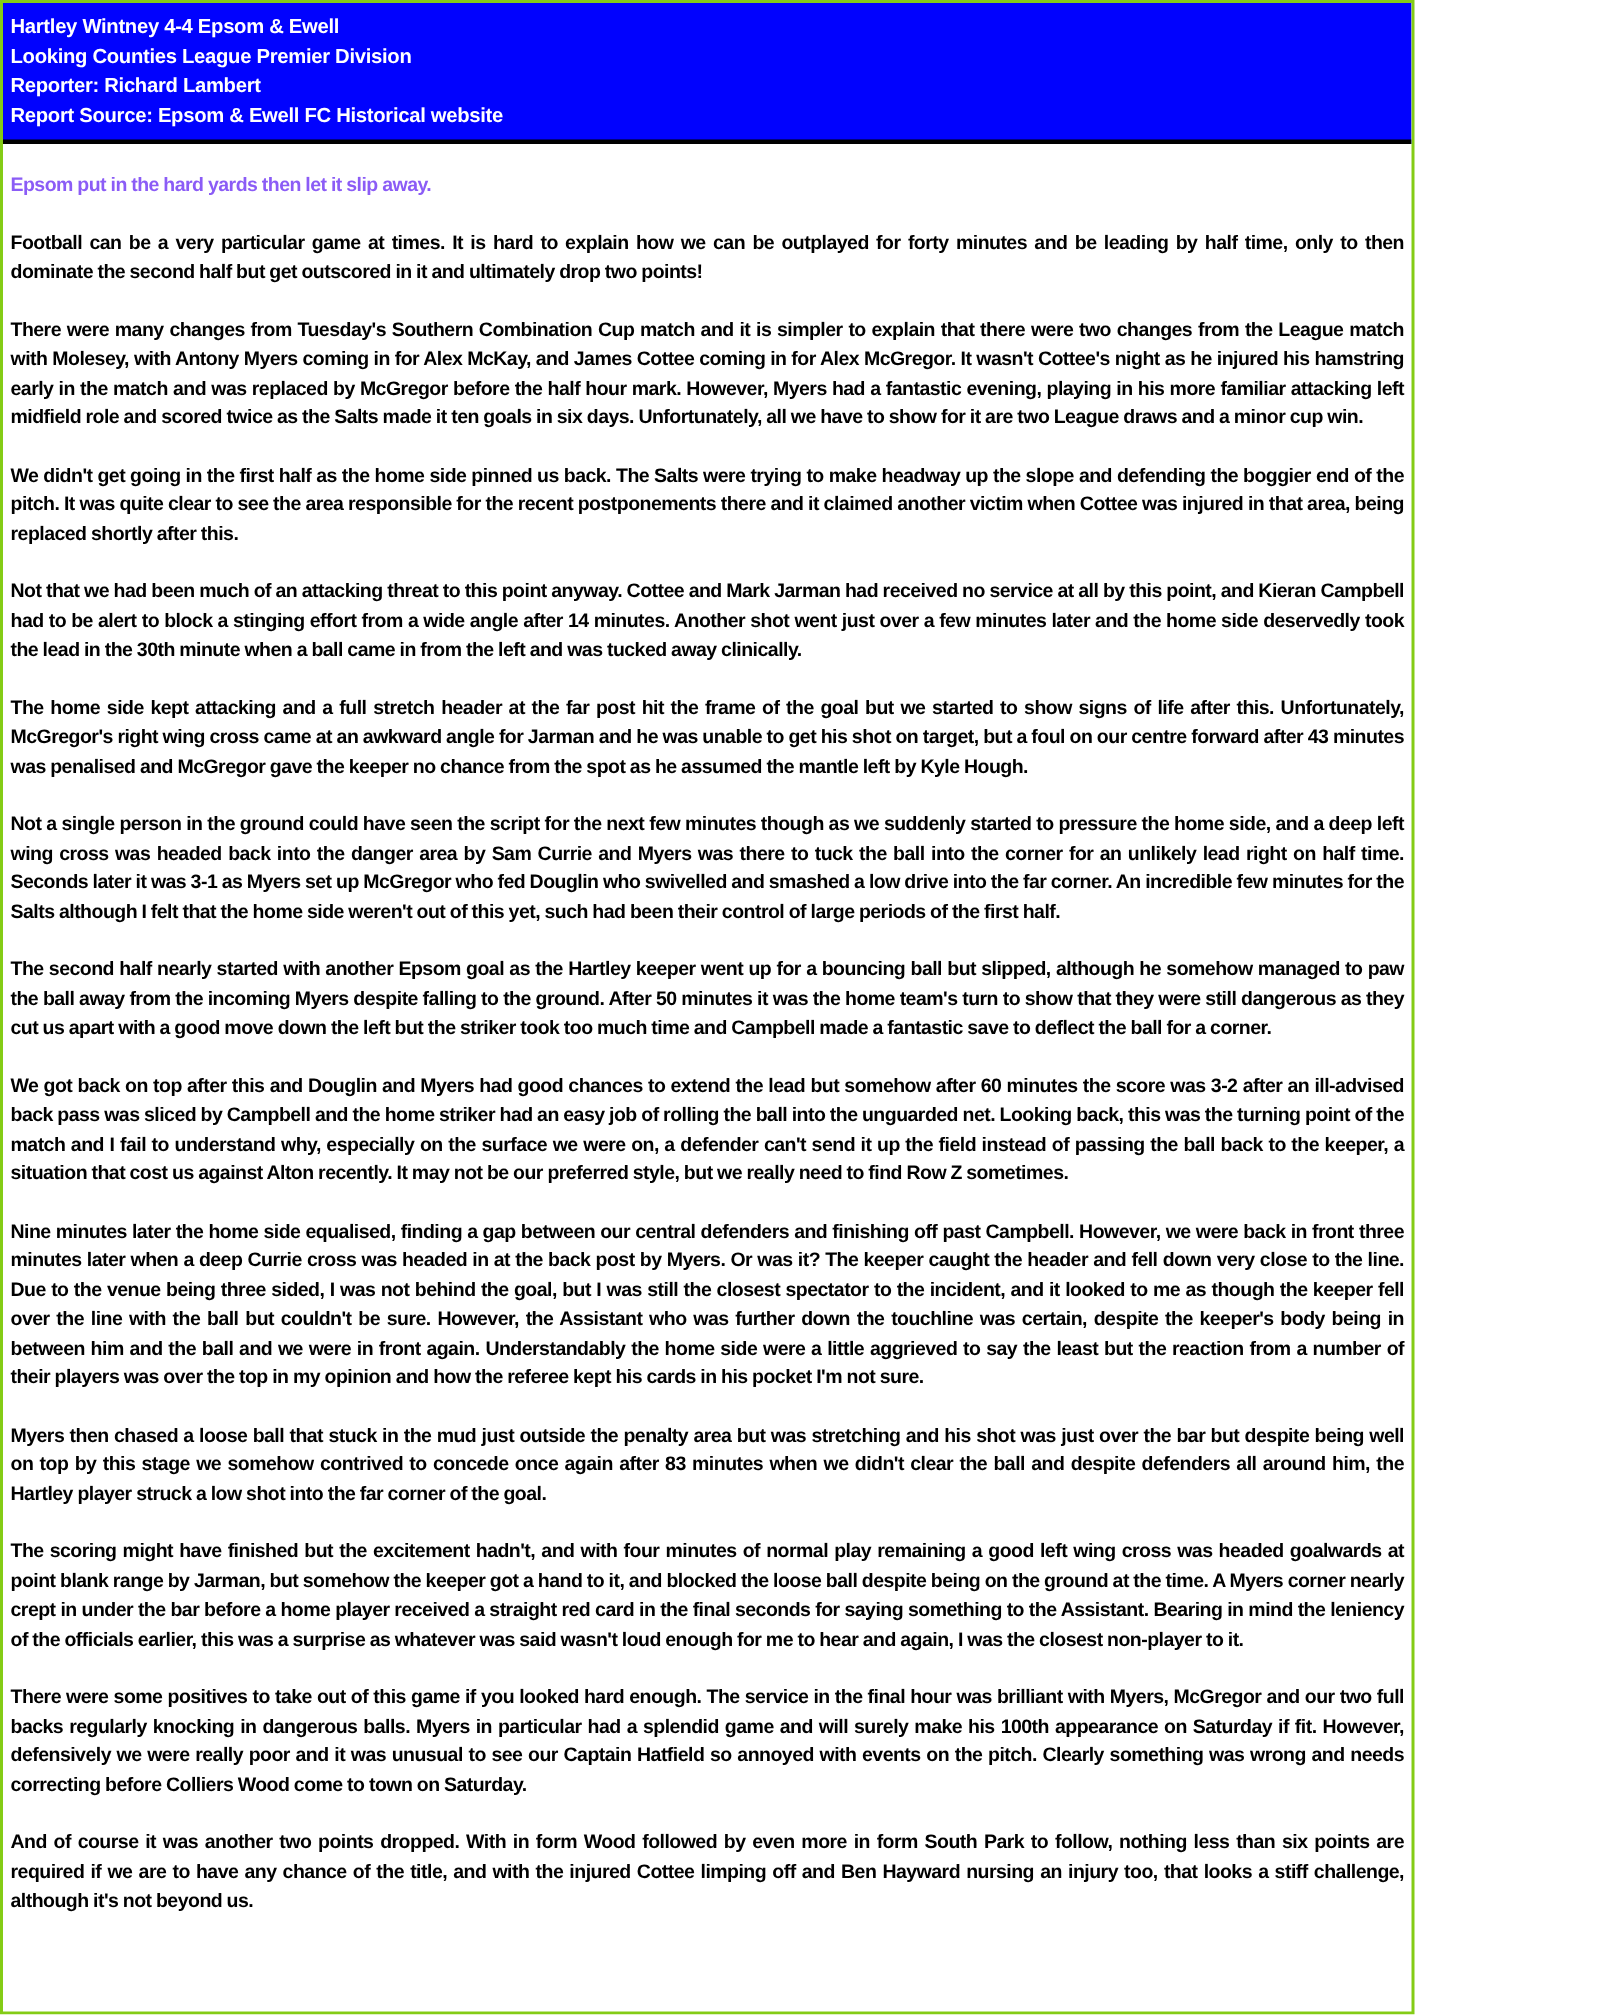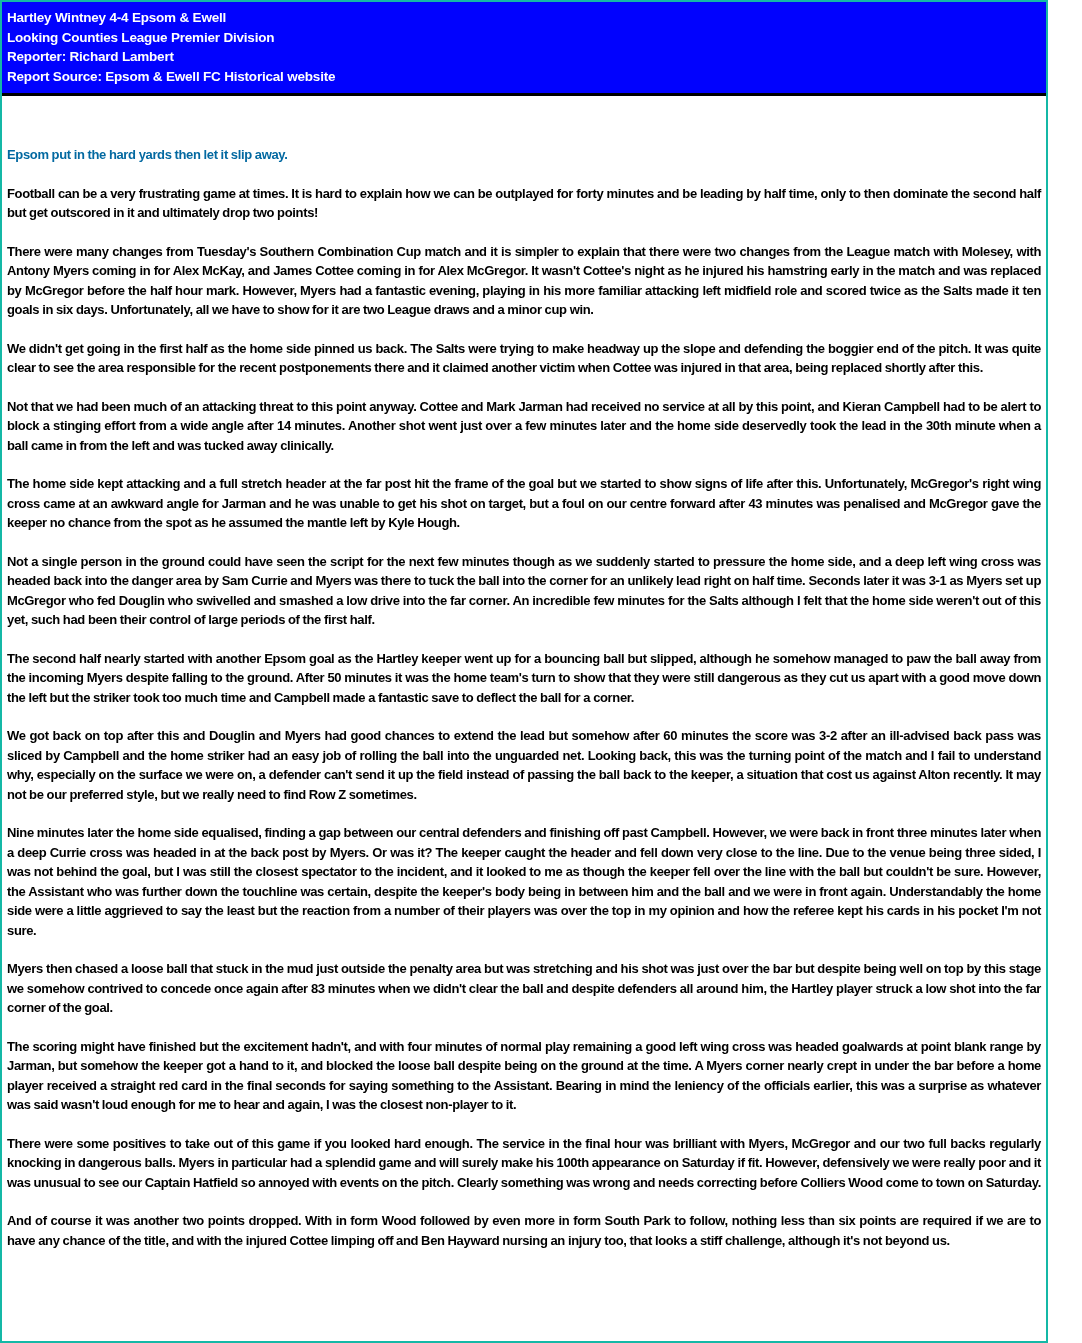--- a/index.html
+++ b/index.html
@@ -1,24 +1,24 @@
 <!DOCTYPE html>
 <html><head>
 <meta charset="utf-8">
 <style>
   html, body {
     margin: 0;
     padding: 0;
     background: #ffffff;
   }
   .page {
-    width: 1048px;
+    width: 943px;
     height: 1343px;
     box-sizing: border-box;
-    border: 2px solid #14b8a6;
+    border: 2px solid #84cc16;
     overflow: hidden;
     background: #ffffff;
     font-family: "Liberation Sans", sans-serif;
     font-weight: bold;
   }
   .header {
     background: #0102fe;
     color: #ffffff;
     padding: 6px 6px 7px 5px;
     border-bottom: 3px solid #000000;
@@ -55,22 +55,22 @@
 <div class="page">
 
   <div class="header" style="background: rgb(1, 2, 254); color: rgb(255, 255, 255);">
     <div class="hline">Hartley Wintney 4-4 Epsom &amp; Ewell</div>
     <div class="hline">Looking Counties League Premier Division</div>
     <div class="hline">Reporter: Richard Lambert</div>
     <div class="hline">Report Source: Epsom &amp; Ewell FC Historical website</div>
   </div>
 
   <div class="body-area">
-    <p class="headline" style="color: #0369a1; margin-top: 32px;">Epsom put in the hard yards then let it slip away.</p>
-    <p>Football can be a very frustrating game at times. It is hard to explain how we can be outplayed for forty minutes and be leading by half time, only to then dominate the second half but get outscored in it and ultimately drop two points!</p>
+    <p class="headline" style="color: #8b5cf6;">Epsom put in the hard yards then let it slip away.</p>
+    <p>Football can be a very particular game at times. It is hard to explain how we can be outplayed for forty minutes and be leading by half time, only to then dominate the second half but get outscored in it and ultimately drop two points!</p>
     <p>There were many changes from Tuesday's Southern Combination Cup match and it is simpler to explain that there were two changes from the League match with Molesey, with Antony Myers coming in for Alex McKay, and James Cottee coming in for Alex McGregor. It wasn't Cottee's night as he injured his hamstring early in the match and was replaced by McGregor before the half hour mark. However, Myers had a fantastic evening, playing in his more familiar attacking left midfield role and scored twice as the Salts made it ten goals in six days. Unfortunately, all we have to show for it are two League draws and a minor cup win.</p>
     <p>We didn't get going in the first half as the home side pinned us back. The Salts were trying to make headway up the slope and defending the boggier end of the pitch. It was quite clear to see the area responsible for the recent postponements there and it claimed another victim when Cottee was injured in that area, being replaced shortly after this.</p>
     <p>Not that we had been much of an attacking threat to this point anyway. Cottee and Mark Jarman had received no service at all by this point, and Kieran Campbell had to be alert to block a stinging effort from a wide angle after 14 minutes. Another shot went just over a few minutes later and the home side deservedly took the lead in the 30th minute when a ball came in from the left and was tucked away clinically.</p>
     <p>The home side kept attacking and a full stretch header at the far post hit the frame of the goal but we started to show signs of life after this. Unfortunately, McGregor's right wing cross came at an awkward angle for Jarman and he was unable to get his shot on target, but a foul on our centre forward after 43 minutes was penalised and McGregor gave the keeper no chance from the spot as he assumed the mantle left by Kyle Hough.</p>
     <p>Not a single person in the ground could have seen the script for the next few minutes though as we suddenly started to pressure the home side, and a deep left wing cross was headed back into the danger area by Sam Currie and Myers was there to tuck the ball into the corner for an unlikely lead right on half time. Seconds later it was 3-1 as Myers set up McGregor who fed Douglin who swivelled and smashed a low drive into the far corner. An incredible few minutes for the Salts although I felt that the home side weren't out of this yet, such had been their control of large periods of the first half.</p>
     <p>The second half nearly started with another Epsom goal as the Hartley keeper went up for a bouncing ball but slipped, although he somehow managed to paw the ball away from the incoming Myers despite falling to the ground. After 50 minutes it was the home team's turn to show that they were still dangerous as they cut us apart with a good move down the left but the striker took too much time and Campbell made a fantastic save to deflect the ball for a corner.</p>
     <p>We got back on top after this and Douglin and Myers had good chances to extend the lead but somehow after 60 minutes the score was 3-2 after an ill-advised back pass was sliced by Campbell and the home striker had an easy job of rolling the ball into the unguarded net. Looking back, this was the turning point of the match and I fail to understand why, especially on the surface we were on, a defender can't send it up the field instead of passing the ball back to the keeper, a situation that cost us against Alton recently. It may not be our preferred style, but we really need to find Row Z sometimes.</p>
     <p>Nine minutes later the home side equalised, finding a gap between our central defenders and finishing off past Campbell. However, we were back in front three minutes later when a deep Currie cross was headed in at the back post by Myers. Or was it? The keeper caught the header and fell down very close to the line. Due to the venue being three sided, I was not behind the goal, but I was still the closest spectator to the incident, and it looked to me as though the keeper fell over the line with the ball but couldn't be sure. However, the Assistant who was further down the touchline was certain, despite the keeper's body being in between him and the ball and we were in front again. Understandably the home side were a little aggrieved to say the least but the reaction from a number of their players was over the top in my opinion and how the referee kept his cards in his pocket I'm not sure.</p>
     <p>Myers then chased a loose ball that stuck in the mud just outside the penalty area but was stretching and his shot was just over the bar but despite being well on top by this stage we somehow contrived to concede once again after 83 minutes when we didn't clear the ball and despite defenders all around him, the Hartley player struck a low shot into the far corner of the goal.</p>
     <p>The scoring might have finished but the excitement hadn't, and with four minutes of normal play remaining a good left wing cross was headed goalwards at point blank range by Jarman, but somehow the keeper got a hand to it, and blocked the loose ball despite being on the ground at the time. A Myers corner nearly crept in under the bar before a home player received a straight red card in the final seconds for saying something to the Assistant. Bearing in mind the leniency of the officials earlier, this was a surprise as whatever was said wasn't loud enough for me to hear and again, I was the closest non-player to it.</p>

